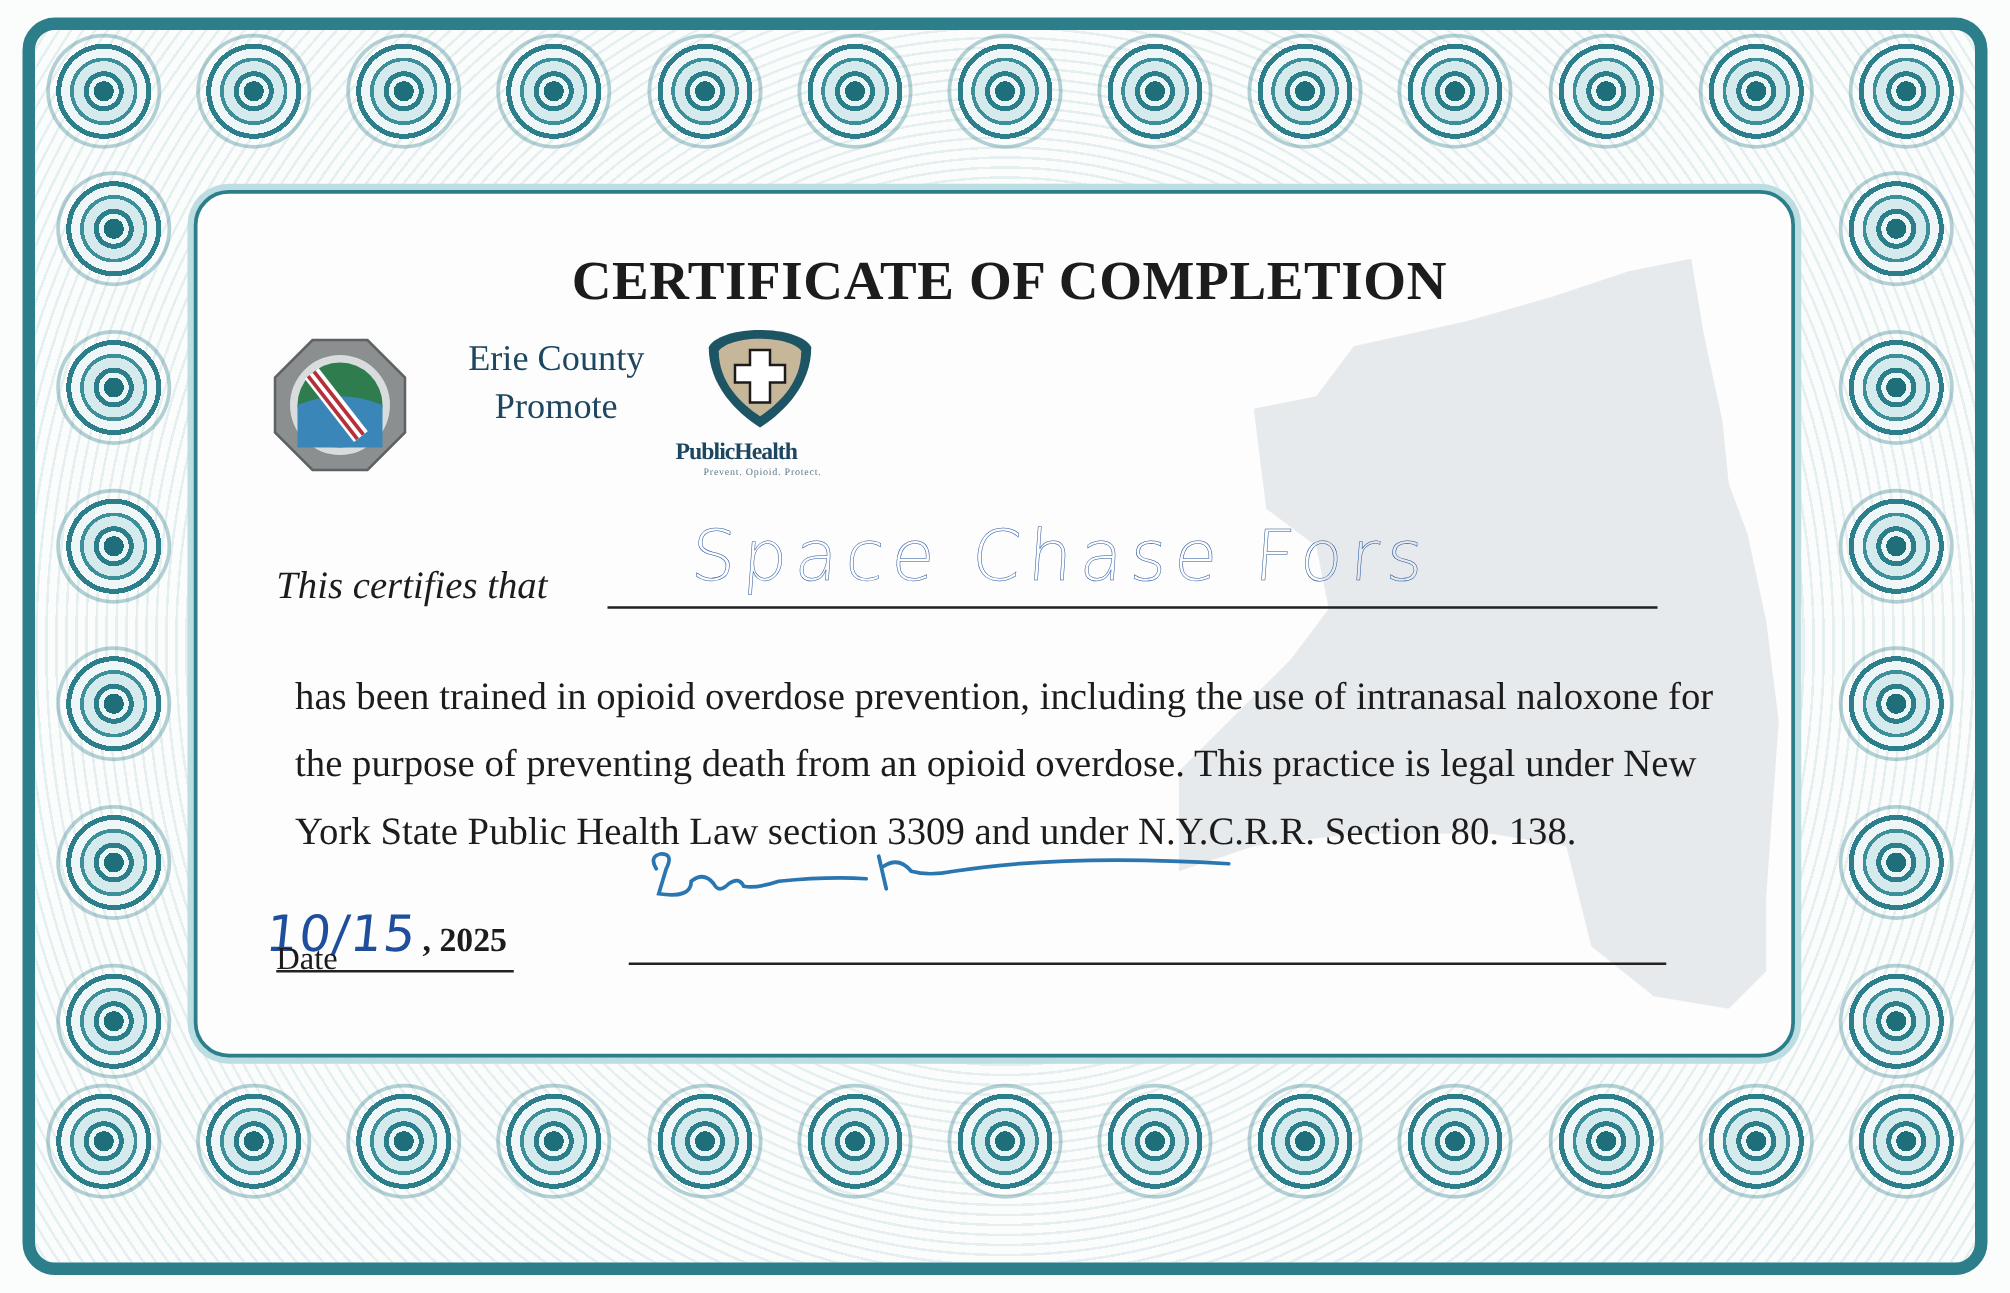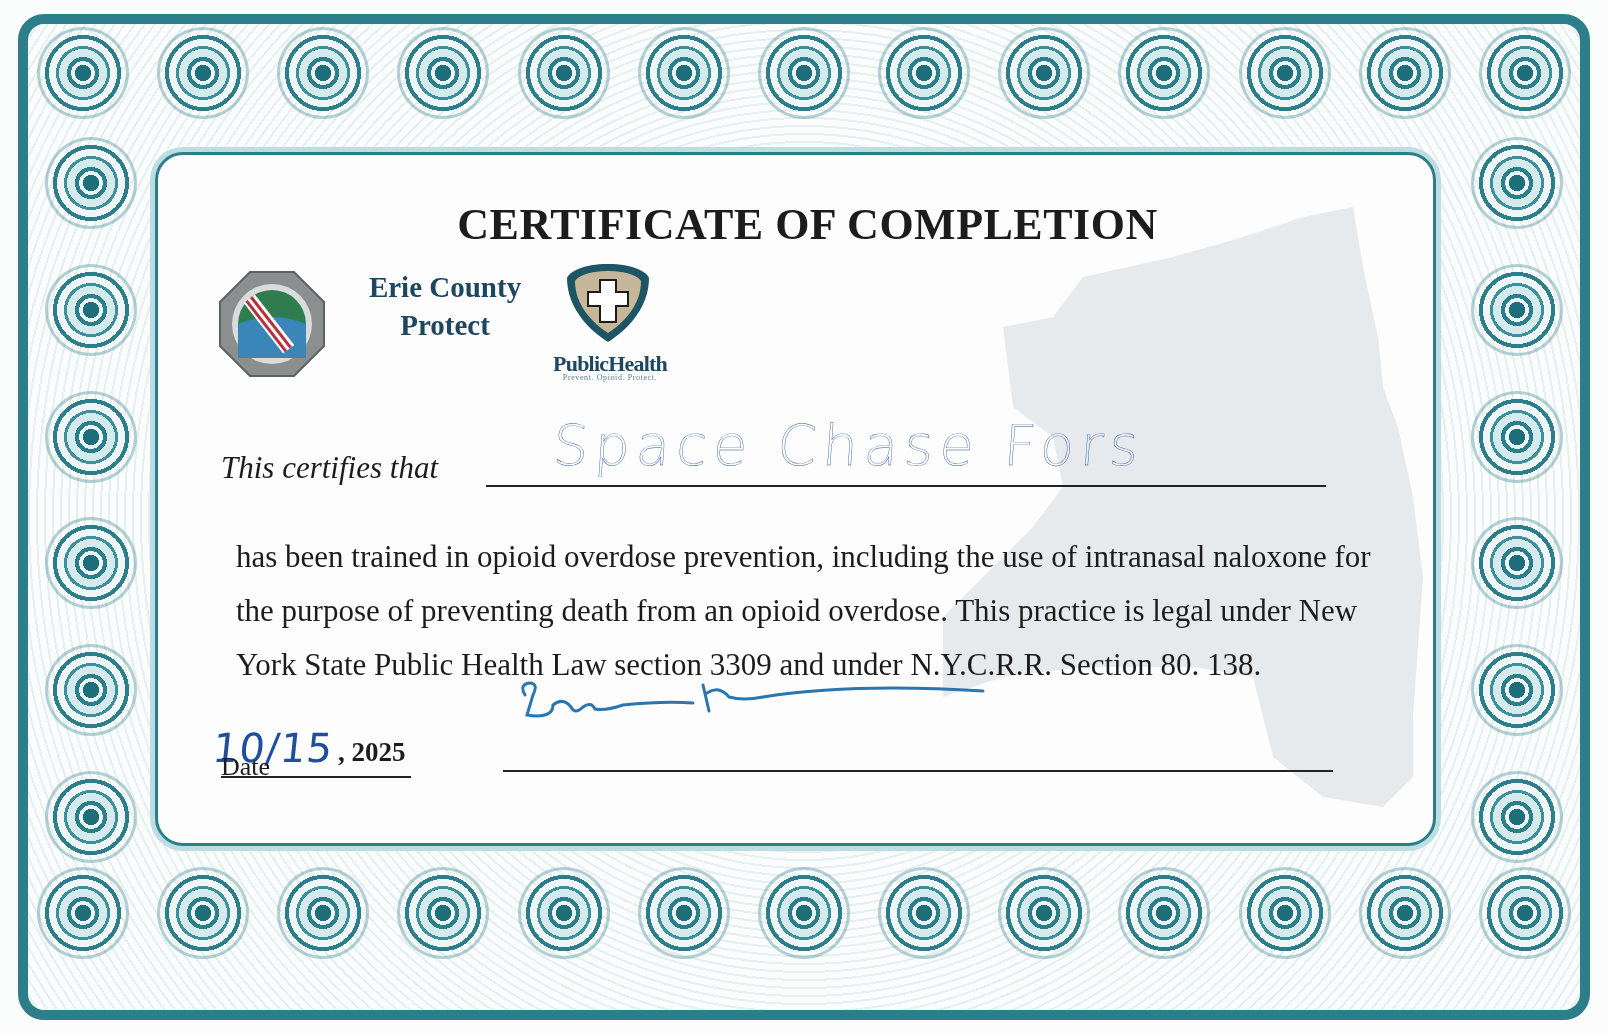--- a/index.html
+++ b/index.html
@@ -39,26 +39,26 @@
       position: absolute; left: 0; width: 100%; top: 44px;
       text-align: center; font-weight: bold; font-size: 44px; color: #1c1c1c;
       letter-spacing: 0.5px;
       padding-left: 24px; box-sizing: border-box;
     }
     .seal {
       position: absolute; left: 60px; top: 115px; width: 108px; height: 108px;
     }
     .dept {
       position: absolute; left: 182px; top: 113px; width: 210px;
-      text-align: center; color: #1d4660; font-weight: bold; font-size: 29px; line-height: 38px;
+      text-align: center; color: #1d4660; font-weight: normal; font-size: 29px; line-height: 38px;
     }
     .ph-logo { position: absolute; left: 405px; top: 105px; width: 90px; height: 85px; }
     .ph-text {
-      position: absolute; left: 377px; top: 196px; width: 150px; text-align: center;
-      color: #1d4660; font-weight: bold; font-size: 22px; letter-spacing: -0.8px;
+      position: absolute; left: 356px; top: 196px; width: 150px; text-align: center;
+      color: #1d4660; font-weight: bold; font-size: 19px; letter-spacing: -0.8px;
     }
     .ph-tag {
       position: absolute; left: 377px; top: 218px; width: 150px; text-align: center;
       color: #5a7a8a; font-size: 8px; letter-spacing: 0.6px;
     }
     .certifies {
       position: absolute; left: 63px; top: 295px; font-size: 31px; color: #1c1c1c; font-style: italic;
     }
     .name-line {
       position: absolute; left: 328px; top: 330px; width: 840px; height: 0;
@@ -162,21 +162,21 @@
     <circle cx="54" cy="54" r="40" fill="#d9dcdc"></circle>
     <circle cx="54" cy="54" r="34" fill="#2f7d4f"></circle>
     <path d="M20 54 Q54 40 88 54 L88 88 L20 88 Z" fill="#3a86b8"></path>
     <rect x="44" y="22" width="14" height="64" fill="#ffffff" transform="rotate(-38 51 54)"></rect>
     <rect x="46" y="22" width="3" height="64" fill="#b6303a" transform="rotate(-38 51 54)"></rect>
     <rect x="52" y="22" width="3" height="64" fill="#b6303a" transform="rotate(-38 51 54)"></rect>
   </svg>
 
   <div class="dept">
     <div>Erie County</div>
-    <div>Protect</div>
+    <div>Promote</div>
   </div>
 
   <svg class="ph-logo" viewBox="0 0 90 85">
     <path d="M45 4 C20 4 6 12 4 18 C4 48 26 70 45 82 C64 70 86 48 86 18 C84 12 70 4 45 4 Z" fill="#1d5565"></path>
     <path d="M45 11 C25 11 14 17 12 21 C12 46 30 63 45 73 C60 63 78 46 78 21 C76 17 65 11 45 11 Z" fill="#c7b79a"></path>
     <path d="M37 20 H53 V32 H65 V46 H53 V62 H37 V46 H25 V32 H37 Z" fill="#ffffff" stroke="#1c1c1c" stroke-width="2"></path>
   </svg>
   <div class="ph-text">PublicHealth</div>
   <div class="ph-tag">Prevent. Opioid. Protect.</div>
 

